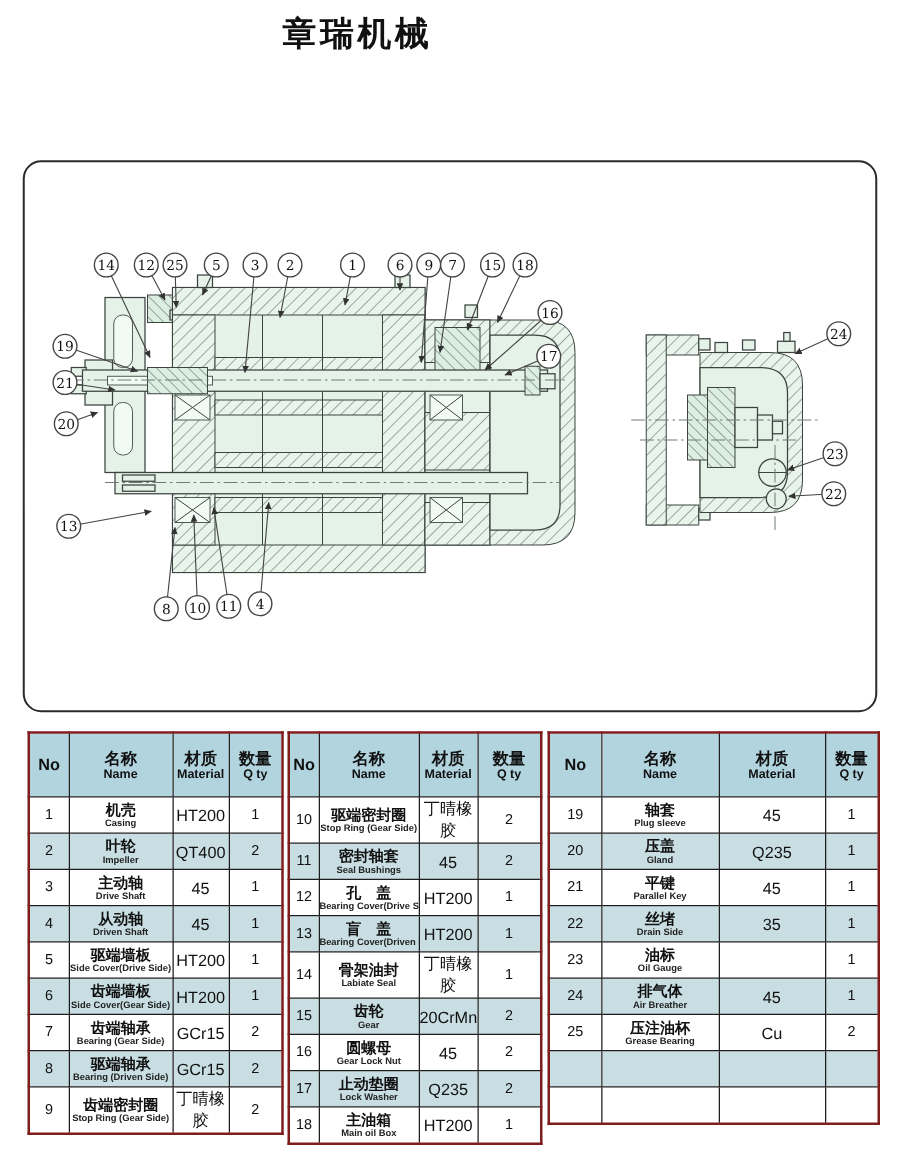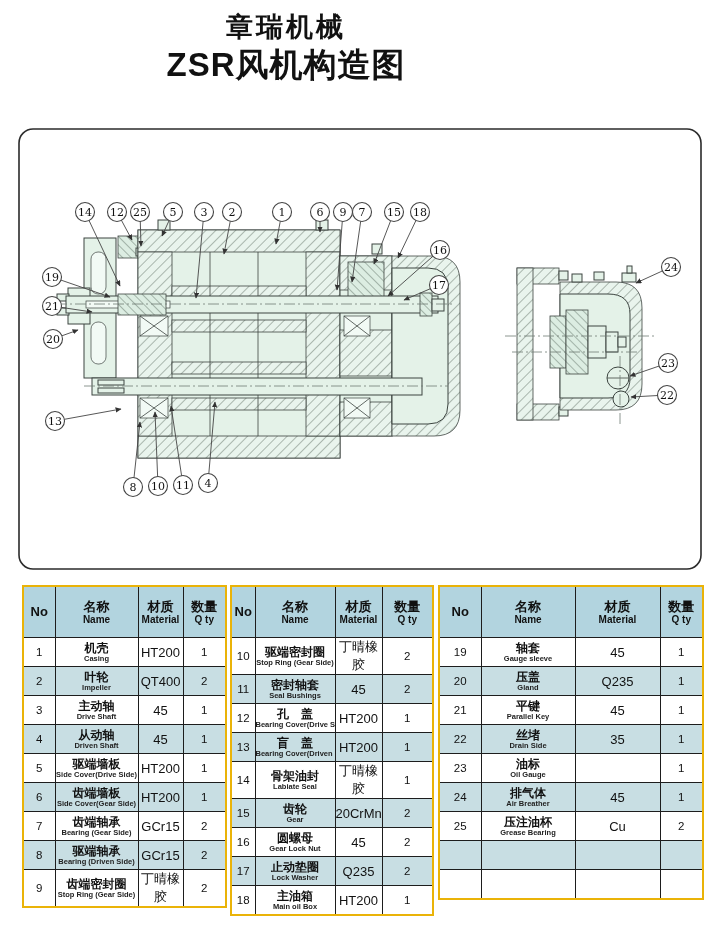--- a/index.html
+++ b/index.html
@@ -19,42 +19,41 @@
   .ht  {fill:url(#ph); stroke:#3c4440;stroke-width:0.8}
   .ht2 {fill:url(#ph2);stroke:#3c4440;stroke-width:0.8}
   .ln  {stroke:#3c4440;stroke-width:0.8;fill:none}
   .cl  {stroke:#6f7b74;stroke-width:0.8;stroke-dasharray:11 3 2 3;fill:none}
   .ldr {stroke:#444;stroke-width:0.9;fill:none;marker-end:url(#arr)}
   .co circle{fill:#fff;stroke:#444;stroke-width:1.1}
   .co text{font:11px "DejaVu Serif",serif;fill:#111;text-anchor:middle}
 
   
   .tbl{position:absolute;top:585px;border-collapse:collapse;table-layout:fixed;
-       border:2px solid #eab308}
+       border:2px solid #7f1d1d}
   #t1{left:22px;width:203px}
   #t2{left:230px;width:202px}
   #t3{left:438px;width:264px}
   .tbl th,.tbl td{border:1px solid #1d1d1d;padding:0;text-align:center;
        vertical-align:middle;overflow:hidden}
   .tbl thead th{height:50px;background:#b2d4df}
   .tbl tbody td{height:28px;background:#ffffff}
   .tbl tbody tr:nth-child(even) td{background:#c8dee3}
   .cn{font-size:13px;font-weight:bold;line-height:1.2}
   .en{font-size:10px;font-weight:bold;line-height:1.1}
   .nm .cn{font-size:12px}
   .nm .en{font-size:7.5px;color:#222;white-space:nowrap}
   td.no,td.qt{font-size:11.5px}
   td.mt{font-size:13px}
 </style>
 </head>
 <body>
 
 <div class="hdr">
   <div class="brand">章瑞机械</div>
-  <div class="title">ZSR风机构造图</div>
 </div>
 
 <svg class="fig" width="720" height="580" viewBox="0 0 720 580">
   <defs>
     <pattern id="ph" patternUnits="userSpaceOnUse" width="7" height="7" patternTransform="rotate(45)">
       <rect width="7" height="7" fill="#e9f4ed"></rect>
       <line x1="0" y1="0" x2="0" y2="7" stroke="#69796e" stroke-width="1"></line>
     </pattern>
     <pattern id="ph2" patternUnits="userSpaceOnUse" width="6" height="6" patternTransform="rotate(-45)">
       <rect width="6" height="6" fill="#dcede2"></rect>
@@ -544,21 +543,21 @@
           <div class="cn">数量</div>
           <div class="en">Q ty</div>
         </th>
     </tr>
   </thead>
   <tbody>
     <tr>
         <td class="no">19</td>
         <td class="nm">
           <div class="cn">轴套</div>
-          <div class="en">Gauge sleeve</div>
+          <div class="en">Plug sleeve</div>
         </td>
         <td class="mt">45</td>
         <td class="qt">1</td>
       </tr>
     <tr>
         <td class="no">20</td>
         <td class="nm">
           <div class="cn">压盖</div>
           <div class="en">Gland</div>
         </td>

